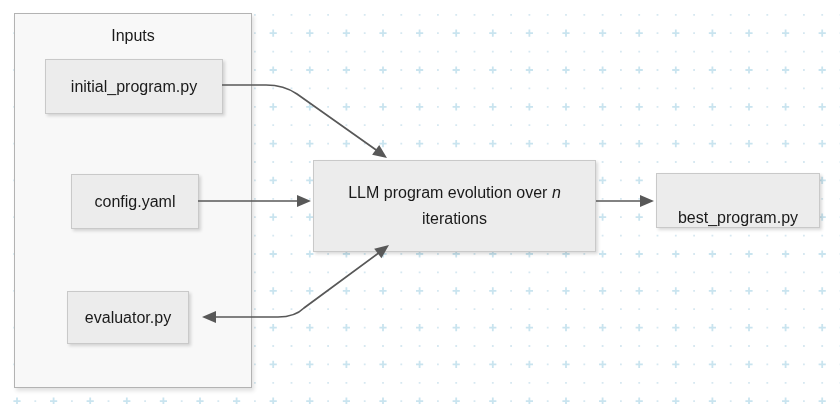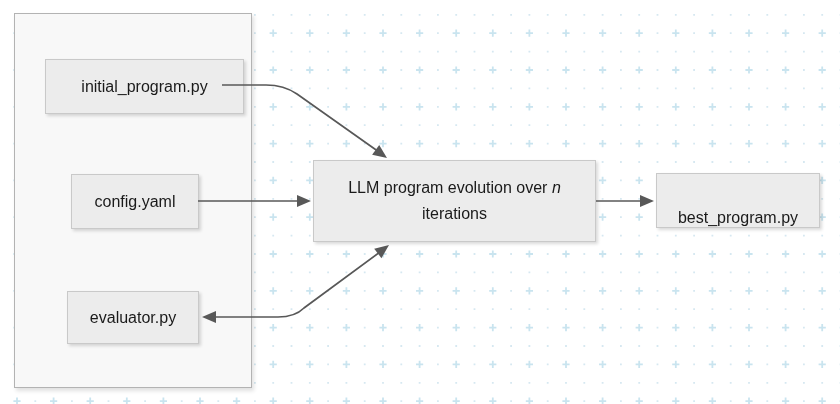--- a/index.html
+++ b/index.html
@@ -24,39 +24,40 @@
     position:absolute;left:0;top:13px;width:100%;text-align:center;
     font-size:16px;color:var(--text);
   }
   .node{
     position:absolute;box-sizing:border-box;
     background:var(--node-fill);border:1px solid var(--node-border);
     box-shadow:2px 2px 3px rgba(0,0,0,0.15);
     display:flex;align-items:center;justify-content:center;
     font-size:16px;color:var(--text);text-align:center;
   }
-  .node-initial{left:30px;top:45px;width:199px;height:55px;}
+  .node-initial{left:30px;top:45px;width:178px;height:55px;}
   .node-config{left:56px;top:160px;width:128px;height:55px;align-items:center;}
-  .node-evaluator{left:52px;top:277px;width:132px;height:53px;}
-  .node-process{left:313px;top:160px;width:283px;height:82px;padding:0 20px;line-height:26px;}
+  .node-evaluator{left:52px;top:277px;width:122px;height:53px;}
+  .node-process{left:313px;top:160px;width:283px;height:92px;padding:0 20px;line-height:26px;}
   .node-output{left:656px;top:173px;width:164px;height:55px;align-items:flex-end;}
   .arrow-line{stroke:var(--arrow);stroke-width:1.7;fill:none;}
   .arrow-head{fill:var(--arrow);stroke:none;}
 </style>
 </head>
 <body>
 
 <div class="canvas">
 
   <svg class="layer" id="bg-svg" viewBox="0 0 840 404" width="840" height="404">
     <path class="pattern-dots" id="pattern-dots" d="M-2.2 -4.5h1.8v1.8h-1.8zM34.4 -4.5h1.8v1.8h-1.8zM71.0 -4.5h1.8v1.8h-1.8zM107.6 -4.5h1.8v1.8h-1.8zM144.2 -4.5h1.8v1.8h-1.8zM180.8 -4.5h1.8v1.8h-1.8zM217.4 -4.5h1.8v1.8h-1.8zM254.0 -4.5h1.8v1.8h-1.8zM290.6 -4.5h1.8v1.8h-1.8zM327.2 -4.5h1.8v1.8h-1.8zM363.8 -4.5h1.8v1.8h-1.8zM400.4 -4.5h1.8v1.8h-1.8zM437.0 -4.5h1.8v1.8h-1.8zM473.6 -4.5h1.8v1.8h-1.8zM510.2 -4.5h1.8v1.8h-1.8zM546.8 -4.5h1.8v1.8h-1.8zM583.4 -4.5h1.8v1.8h-1.8zM620.0 -4.5h1.8v1.8h-1.8zM656.6 -4.5h1.8v1.8h-1.8zM693.2 -4.5h1.8v1.8h-1.8zM729.8 -4.5h1.8v1.8h-1.8zM766.4 -4.5h1.8v1.8h-1.8zM803.0 -4.5h1.8v1.8h-1.8zM839.6 -4.5h1.8v1.8h-1.8zM-2.2 13.9h1.8v1.8h-1.8zM16.1 13.9h1.8v1.8h-1.8zM34.4 13.9h1.8v1.8h-1.8zM52.7 13.9h1.8v1.8h-1.8zM71.0 13.9h1.8v1.8h-1.8zM89.3 13.9h1.8v1.8h-1.8zM107.6 13.9h1.8v1.8h-1.8zM125.9 13.9h1.8v1.8h-1.8zM144.2 13.9h1.8v1.8h-1.8zM162.5 13.9h1.8v1.8h-1.8zM180.8 13.9h1.8v1.8h-1.8zM199.1 13.9h1.8v1.8h-1.8zM217.4 13.9h1.8v1.8h-1.8zM235.7 13.9h1.8v1.8h-1.8zM254.0 13.9h1.8v1.8h-1.8zM272.3 13.9h1.8v1.8h-1.8zM290.6 13.9h1.8v1.8h-1.8zM308.9 13.9h1.8v1.8h-1.8zM327.2 13.9h1.8v1.8h-1.8zM345.5 13.9h1.8v1.8h-1.8zM363.8 13.9h1.8v1.8h-1.8zM382.1 13.9h1.8v1.8h-1.8zM400.4 13.9h1.8v1.8h-1.8zM418.7 13.9h1.8v1.8h-1.8zM437.0 13.9h1.8v1.8h-1.8zM455.3 13.9h1.8v1.8h-1.8zM473.6 13.9h1.8v1.8h-1.8zM491.9 13.9h1.8v1.8h-1.8zM510.2 13.9h1.8v1.8h-1.8zM528.5 13.9h1.8v1.8h-1.8zM546.8 13.9h1.8v1.8h-1.8zM565.1 13.9h1.8v1.8h-1.8zM583.4 13.9h1.8v1.8h-1.8zM601.7 13.9h1.8v1.8h-1.8zM620.0 13.9h1.8v1.8h-1.8zM638.3 13.9h1.8v1.8h-1.8zM656.6 13.9h1.8v1.8h-1.8zM674.9 13.9h1.8v1.8h-1.8zM693.2 13.9h1.8v1.8h-1.8zM711.5 13.9h1.8v1.8h-1.8zM729.8 13.9h1.8v1.8h-1.8zM748.1 13.9h1.8v1.8h-1.8zM766.4 13.9h1.8v1.8h-1.8zM784.7 13.9h1.8v1.8h-1.8zM803.0 13.9h1.8v1.8h-1.8zM821.3 13.9h1.8v1.8h-1.8zM839.6 13.9h1.8v1.8h-1.8zM-2.2 32.3h1.8v1.8h-1.8zM34.4 32.3h1.8v1.8h-1.8zM71.0 32.3h1.8v1.8h-1.8zM107.6 32.3h1.8v1.8h-1.8zM144.2 32.3h1.8v1.8h-1.8zM180.8 32.3h1.8v1.8h-1.8zM217.4 32.3h1.8v1.8h-1.8zM254.0 32.3h1.8v1.8h-1.8zM290.6 32.3h1.8v1.8h-1.8zM327.2 32.3h1.8v1.8h-1.8zM363.8 32.3h1.8v1.8h-1.8zM400.4 32.3h1.8v1.8h-1.8zM437.0 32.3h1.8v1.8h-1.8zM473.6 32.3h1.8v1.8h-1.8zM510.2 32.3h1.8v1.8h-1.8zM546.8 32.3h1.8v1.8h-1.8zM583.4 32.3h1.8v1.8h-1.8zM620.0 32.3h1.8v1.8h-1.8zM656.6 32.3h1.8v1.8h-1.8zM693.2 32.3h1.8v1.8h-1.8zM729.8 32.3h1.8v1.8h-1.8zM766.4 32.3h1.8v1.8h-1.8zM803.0 32.3h1.8v1.8h-1.8zM839.6 32.3h1.8v1.8h-1.8zM-2.2 50.7h1.8v1.8h-1.8zM16.1 50.7h1.8v1.8h-1.8zM34.4 50.7h1.8v1.8h-1.8zM52.7 50.7h1.8v1.8h-1.8zM71.0 50.7h1.8v1.8h-1.8zM89.3 50.7h1.8v1.8h-1.8zM107.6 50.7h1.8v1.8h-1.8zM125.9 50.7h1.8v1.8h-1.8zM144.2 50.7h1.8v1.8h-1.8zM162.5 50.7h1.8v1.8h-1.8zM180.8 50.7h1.8v1.8h-1.8zM199.1 50.7h1.8v1.8h-1.8zM217.4 50.7h1.8v1.8h-1.8zM235.7 50.7h1.8v1.8h-1.8zM254.0 50.7h1.8v1.8h-1.8zM272.3 50.7h1.8v1.8h-1.8zM290.6 50.7h1.8v1.8h-1.8zM308.9 50.7h1.8v1.8h-1.8zM327.2 50.7h1.8v1.8h-1.8zM345.5 50.7h1.8v1.8h-1.8zM363.8 50.7h1.8v1.8h-1.8zM382.1 50.7h1.8v1.8h-1.8zM400.4 50.7h1.8v1.8h-1.8zM418.7 50.7h1.8v1.8h-1.8zM437.0 50.7h1.8v1.8h-1.8zM455.3 50.7h1.8v1.8h-1.8zM473.6 50.7h1.8v1.8h-1.8zM491.9 50.7h1.8v1.8h-1.8zM510.2 50.7h1.8v1.8h-1.8zM528.5 50.7h1.8v1.8h-1.8zM546.8 50.7h1.8v1.8h-1.8zM565.1 50.7h1.8v1.8h-1.8zM583.4 50.7h1.8v1.8h-1.8zM601.7 50.7h1.8v1.8h-1.8zM620.0 50.7h1.8v1.8h-1.8zM638.3 50.7h1.8v1.8h-1.8zM656.6 50.7h1.8v1.8h-1.8zM674.9 50.7h1.8v1.8h-1.8zM693.2 50.7h1.8v1.8h-1.8zM711.5 50.7h1.8v1.8h-1.8zM729.8 50.7h1.8v1.8h-1.8zM748.1 50.7h1.8v1.8h-1.8zM766.4 50.7h1.8v1.8h-1.8zM784.7 50.7h1.8v1.8h-1.8zM803.0 50.7h1.8v1.8h-1.8zM821.3 50.7h1.8v1.8h-1.8zM839.6 50.7h1.8v1.8h-1.8zM-2.2 69.1h1.8v1.8h-1.8zM34.4 69.1h1.8v1.8h-1.8zM71.0 69.1h1.8v1.8h-1.8zM107.6 69.1h1.8v1.8h-1.8zM144.2 69.1h1.8v1.8h-1.8zM180.8 69.1h1.8v1.8h-1.8zM217.4 69.1h1.8v1.8h-1.8zM254.0 69.1h1.8v1.8h-1.8zM290.6 69.1h1.8v1.8h-1.8zM327.2 69.1h1.8v1.8h-1.8zM363.8 69.1h1.8v1.8h-1.8zM400.4 69.1h1.8v1.8h-1.8zM437.0 69.1h1.8v1.8h-1.8zM473.6 69.1h1.8v1.8h-1.8zM510.2 69.1h1.8v1.8h-1.8zM546.8 69.1h1.8v1.8h-1.8zM583.4 69.1h1.8v1.8h-1.8zM620.0 69.1h1.8v1.8h-1.8zM656.6 69.1h1.8v1.8h-1.8zM693.2 69.1h1.8v1.8h-1.8zM729.8 69.1h1.8v1.8h-1.8zM766.4 69.1h1.8v1.8h-1.8zM803.0 69.1h1.8v1.8h-1.8zM839.6 69.1h1.8v1.8h-1.8zM-2.2 87.5h1.8v1.8h-1.8zM16.1 87.5h1.8v1.8h-1.8zM34.4 87.5h1.8v1.8h-1.8zM52.7 87.5h1.8v1.8h-1.8zM71.0 87.5h1.8v1.8h-1.8zM89.3 87.5h1.8v1.8h-1.8zM107.6 87.5h1.8v1.8h-1.8zM125.9 87.5h1.8v1.8h-1.8zM144.2 87.5h1.8v1.8h-1.8zM162.5 87.5h1.8v1.8h-1.8zM180.8 87.5h1.8v1.8h-1.8zM199.1 87.5h1.8v1.8h-1.8zM217.4 87.5h1.8v1.8h-1.8zM235.7 87.5h1.8v1.8h-1.8zM254.0 87.5h1.8v1.8h-1.8zM272.3 87.5h1.8v1.8h-1.8zM290.6 87.5h1.8v1.8h-1.8zM308.9 87.5h1.8v1.8h-1.8zM327.2 87.5h1.8v1.8h-1.8zM345.5 87.5h1.8v1.8h-1.8zM363.8 87.5h1.8v1.8h-1.8zM382.1 87.5h1.8v1.8h-1.8zM400.4 87.5h1.8v1.8h-1.8zM418.7 87.5h1.8v1.8h-1.8zM437.0 87.5h1.8v1.8h-1.8zM455.3 87.5h1.8v1.8h-1.8zM473.6 87.5h1.8v1.8h-1.8zM491.9 87.5h1.8v1.8h-1.8zM510.2 87.5h1.8v1.8h-1.8zM528.5 87.5h1.8v1.8h-1.8zM546.8 87.5h1.8v1.8h-1.8zM565.1 87.5h1.8v1.8h-1.8zM583.4 87.5h1.8v1.8h-1.8zM601.7 87.5h1.8v1.8h-1.8zM620.0 87.5h1.8v1.8h-1.8zM638.3 87.5h1.8v1.8h-1.8zM656.6 87.5h1.8v1.8h-1.8zM674.9 87.5h1.8v1.8h-1.8zM693.2 87.5h1.8v1.8h-1.8zM711.5 87.5h1.8v1.8h-1.8zM729.8 87.5h1.8v1.8h-1.8zM748.1 87.5h1.8v1.8h-1.8zM766.4 87.5h1.8v1.8h-1.8zM784.7 87.5h1.8v1.8h-1.8zM803.0 87.5h1.8v1.8h-1.8zM821.3 87.5h1.8v1.8h-1.8zM839.6 87.5h1.8v1.8h-1.8zM-2.2 105.9h1.8v1.8h-1.8zM34.4 105.9h1.8v1.8h-1.8zM71.0 105.9h1.8v1.8h-1.8zM107.6 105.9h1.8v1.8h-1.8zM144.2 105.9h1.8v1.8h-1.8zM180.8 105.9h1.8v1.8h-1.8zM217.4 105.9h1.8v1.8h-1.8zM254.0 105.9h1.8v1.8h-1.8zM290.6 105.9h1.8v1.8h-1.8zM327.2 105.9h1.8v1.8h-1.8zM363.8 105.9h1.8v1.8h-1.8zM400.4 105.9h1.8v1.8h-1.8zM437.0 105.9h1.8v1.8h-1.8zM473.6 105.9h1.8v1.8h-1.8zM510.2 105.9h1.8v1.8h-1.8zM546.8 105.9h1.8v1.8h-1.8zM583.4 105.9h1.8v1.8h-1.8zM620.0 105.9h1.8v1.8h-1.8zM656.6 105.9h1.8v1.8h-1.8zM693.2 105.9h1.8v1.8h-1.8zM729.8 105.9h1.8v1.8h-1.8zM766.4 105.9h1.8v1.8h-1.8zM803.0 105.9h1.8v1.8h-1.8zM839.6 105.9h1.8v1.8h-1.8zM-2.2 124.3h1.8v1.8h-1.8zM16.1 124.3h1.8v1.8h-1.8zM34.4 124.3h1.8v1.8h-1.8zM52.7 124.3h1.8v1.8h-1.8zM71.0 124.3h1.8v1.8h-1.8zM89.3 124.3h1.8v1.8h-1.8zM107.6 124.3h1.8v1.8h-1.8zM125.9 124.3h1.8v1.8h-1.8zM144.2 124.3h1.8v1.8h-1.8zM162.5 124.3h1.8v1.8h-1.8zM180.8 124.3h1.8v1.8h-1.8zM199.1 124.3h1.8v1.8h-1.8zM217.4 124.3h1.8v1.8h-1.8zM235.7 124.3h1.8v1.8h-1.8zM254.0 124.3h1.8v1.8h-1.8zM272.3 124.3h1.8v1.8h-1.8zM290.6 124.3h1.8v1.8h-1.8zM308.9 124.3h1.8v1.8h-1.8zM327.2 124.3h1.8v1.8h-1.8zM345.5 124.3h1.8v1.8h-1.8zM363.8 124.3h1.8v1.8h-1.8zM382.1 124.3h1.8v1.8h-1.8zM400.4 124.3h1.8v1.8h-1.8zM418.7 124.3h1.8v1.8h-1.8zM437.0 124.3h1.8v1.8h-1.8zM455.3 124.3h1.8v1.8h-1.8zM473.6 124.3h1.8v1.8h-1.8zM491.9 124.3h1.8v1.8h-1.8zM510.2 124.3h1.8v1.8h-1.8zM528.5 124.3h1.8v1.8h-1.8zM546.8 124.3h1.8v1.8h-1.8zM565.1 124.3h1.8v1.8h-1.8zM583.4 124.3h1.8v1.8h-1.8zM601.7 124.3h1.8v1.8h-1.8zM620.0 124.3h1.8v1.8h-1.8zM638.3 124.3h1.8v1.8h-1.8zM656.6 124.3h1.8v1.8h-1.8zM674.9 124.3h1.8v1.8h-1.8zM693.2 124.3h1.8v1.8h-1.8zM711.5 124.3h1.8v1.8h-1.8zM729.8 124.3h1.8v1.8h-1.8zM748.1 124.3h1.8v1.8h-1.8zM766.4 124.3h1.8v1.8h-1.8zM784.7 124.3h1.8v1.8h-1.8zM803.0 124.3h1.8v1.8h-1.8zM821.3 124.3h1.8v1.8h-1.8zM839.6 124.3h1.8v1.8h-1.8zM-2.2 142.7h1.8v1.8h-1.8zM34.4 142.7h1.8v1.8h-1.8zM71.0 142.7h1.8v1.8h-1.8zM107.6 142.7h1.8v1.8h-1.8zM144.2 142.7h1.8v1.8h-1.8zM180.8 142.7h1.8v1.8h-1.8zM217.4 142.7h1.8v1.8h-1.8zM254.0 142.7h1.8v1.8h-1.8zM290.6 142.7h1.8v1.8h-1.8zM327.2 142.7h1.8v1.8h-1.8zM363.8 142.7h1.8v1.8h-1.8zM400.4 142.7h1.8v1.8h-1.8zM437.0 142.7h1.8v1.8h-1.8zM473.6 142.7h1.8v1.8h-1.8zM510.2 142.7h1.8v1.8h-1.8zM546.8 142.7h1.8v1.8h-1.8zM583.4 142.7h1.8v1.8h-1.8zM620.0 142.7h1.8v1.8h-1.8zM656.6 142.7h1.8v1.8h-1.8zM693.2 142.7h1.8v1.8h-1.8zM729.8 142.7h1.8v1.8h-1.8zM766.4 142.7h1.8v1.8h-1.8zM803.0 142.7h1.8v1.8h-1.8zM839.6 142.7h1.8v1.8h-1.8zM-2.2 161.1h1.8v1.8h-1.8zM16.1 161.1h1.8v1.8h-1.8zM34.4 161.1h1.8v1.8h-1.8zM52.7 161.1h1.8v1.8h-1.8zM71.0 161.1h1.8v1.8h-1.8zM89.3 161.1h1.8v1.8h-1.8zM107.6 161.1h1.8v1.8h-1.8zM125.9 161.1h1.8v1.8h-1.8zM144.2 161.1h1.8v1.8h-1.8zM162.5 161.1h1.8v1.8h-1.8zM180.8 161.1h1.8v1.8h-1.8zM199.1 161.1h1.8v1.8h-1.8zM217.4 161.1h1.8v1.8h-1.8zM235.7 161.1h1.8v1.8h-1.8zM254.0 161.1h1.8v1.8h-1.8zM272.3 161.1h1.8v1.8h-1.8zM290.6 161.1h1.8v1.8h-1.8zM308.9 161.1h1.8v1.8h-1.8zM327.2 161.1h1.8v1.8h-1.8zM345.5 161.1h1.8v1.8h-1.8zM363.8 161.1h1.8v1.8h-1.8zM382.1 161.1h1.8v1.8h-1.8zM400.4 161.1h1.8v1.8h-1.8zM418.7 161.1h1.8v1.8h-1.8zM437.0 161.1h1.8v1.8h-1.8zM455.3 161.1h1.8v1.8h-1.8zM473.6 161.1h1.8v1.8h-1.8zM491.9 161.1h1.8v1.8h-1.8zM510.2 161.1h1.8v1.8h-1.8zM528.5 161.1h1.8v1.8h-1.8zM546.8 161.1h1.8v1.8h-1.8zM565.1 161.1h1.8v1.8h-1.8zM583.4 161.1h1.8v1.8h-1.8zM601.7 161.1h1.8v1.8h-1.8zM620.0 161.1h1.8v1.8h-1.8zM638.3 161.1h1.8v1.8h-1.8zM656.6 161.1h1.8v1.8h-1.8zM674.9 161.1h1.8v1.8h-1.8zM693.2 161.1h1.8v1.8h-1.8zM711.5 161.1h1.8v1.8h-1.8zM729.8 161.1h1.8v1.8h-1.8zM748.1 161.1h1.8v1.8h-1.8zM766.4 161.1h1.8v1.8h-1.8zM784.7 161.1h1.8v1.8h-1.8zM803.0 161.1h1.8v1.8h-1.8zM821.3 161.1h1.8v1.8h-1.8zM839.6 161.1h1.8v1.8h-1.8zM-2.2 179.5h1.8v1.8h-1.8zM34.4 179.5h1.8v1.8h-1.8zM71.0 179.5h1.8v1.8h-1.8zM107.6 179.5h1.8v1.8h-1.8zM144.2 179.5h1.8v1.8h-1.8zM180.8 179.5h1.8v1.8h-1.8zM217.4 179.5h1.8v1.8h-1.8zM254.0 179.5h1.8v1.8h-1.8zM290.6 179.5h1.8v1.8h-1.8zM327.2 179.5h1.8v1.8h-1.8zM363.8 179.5h1.8v1.8h-1.8zM400.4 179.5h1.8v1.8h-1.8zM437.0 179.5h1.8v1.8h-1.8zM473.6 179.5h1.8v1.8h-1.8zM510.2 179.5h1.8v1.8h-1.8zM546.8 179.5h1.8v1.8h-1.8zM583.4 179.5h1.8v1.8h-1.8zM620.0 179.5h1.8v1.8h-1.8zM656.6 179.5h1.8v1.8h-1.8zM693.2 179.5h1.8v1.8h-1.8zM729.8 179.5h1.8v1.8h-1.8zM766.4 179.5h1.8v1.8h-1.8zM803.0 179.5h1.8v1.8h-1.8zM839.6 179.5h1.8v1.8h-1.8zM-2.2 197.9h1.8v1.8h-1.8zM16.1 197.9h1.8v1.8h-1.8zM34.4 197.9h1.8v1.8h-1.8zM52.7 197.9h1.8v1.8h-1.8zM71.0 197.9h1.8v1.8h-1.8zM89.3 197.9h1.8v1.8h-1.8zM107.6 197.9h1.8v1.8h-1.8zM125.9 197.9h1.8v1.8h-1.8zM144.2 197.9h1.8v1.8h-1.8zM162.5 197.9h1.8v1.8h-1.8zM180.8 197.9h1.8v1.8h-1.8zM199.1 197.9h1.8v1.8h-1.8zM217.4 197.9h1.8v1.8h-1.8zM235.7 197.9h1.8v1.8h-1.8zM254.0 197.9h1.8v1.8h-1.8zM272.3 197.9h1.8v1.8h-1.8zM290.6 197.9h1.8v1.8h-1.8zM308.9 197.9h1.8v1.8h-1.8zM327.2 197.9h1.8v1.8h-1.8zM345.5 197.9h1.8v1.8h-1.8zM363.8 197.9h1.8v1.8h-1.8zM382.1 197.9h1.8v1.8h-1.8zM400.4 197.9h1.8v1.8h-1.8zM418.7 197.9h1.8v1.8h-1.8zM437.0 197.9h1.8v1.8h-1.8zM455.3 197.9h1.8v1.8h-1.8zM473.6 197.9h1.8v1.8h-1.8zM491.9 197.9h1.8v1.8h-1.8zM510.2 197.9h1.8v1.8h-1.8zM528.5 197.9h1.8v1.8h-1.8zM546.8 197.9h1.8v1.8h-1.8zM565.1 197.9h1.8v1.8h-1.8zM583.4 197.9h1.8v1.8h-1.8zM601.7 197.9h1.8v1.8h-1.8zM620.0 197.9h1.8v1.8h-1.8zM638.3 197.9h1.8v1.8h-1.8zM656.6 197.9h1.8v1.8h-1.8zM674.9 197.9h1.8v1.8h-1.8zM693.2 197.9h1.8v1.8h-1.8zM711.5 197.9h1.8v1.8h-1.8zM729.8 197.9h1.8v1.8h-1.8zM748.1 197.9h1.8v1.8h-1.8zM766.4 197.9h1.8v1.8h-1.8zM784.7 197.9h1.8v1.8h-1.8zM803.0 197.9h1.8v1.8h-1.8zM821.3 197.9h1.8v1.8h-1.8zM839.6 197.9h1.8v1.8h-1.8zM-2.2 216.3h1.8v1.8h-1.8zM34.4 216.3h1.8v1.8h-1.8zM71.0 216.3h1.8v1.8h-1.8zM107.6 216.3h1.8v1.8h-1.8zM144.2 216.3h1.8v1.8h-1.8zM180.8 216.3h1.8v1.8h-1.8zM217.4 216.3h1.8v1.8h-1.8zM254.0 216.3h1.8v1.8h-1.8zM290.6 216.3h1.8v1.8h-1.8zM327.2 216.3h1.8v1.8h-1.8zM363.8 216.3h1.8v1.8h-1.8zM400.4 216.3h1.8v1.8h-1.8zM437.0 216.3h1.8v1.8h-1.8zM473.6 216.3h1.8v1.8h-1.8zM510.2 216.3h1.8v1.8h-1.8zM546.8 216.3h1.8v1.8h-1.8zM583.4 216.3h1.8v1.8h-1.8zM620.0 216.3h1.8v1.8h-1.8zM656.6 216.3h1.8v1.8h-1.8zM693.2 216.3h1.8v1.8h-1.8zM729.8 216.3h1.8v1.8h-1.8zM766.4 216.3h1.8v1.8h-1.8zM803.0 216.3h1.8v1.8h-1.8zM839.6 216.3h1.8v1.8h-1.8zM-2.2 234.7h1.8v1.8h-1.8zM16.1 234.7h1.8v1.8h-1.8zM34.4 234.7h1.8v1.8h-1.8zM52.7 234.7h1.8v1.8h-1.8zM71.0 234.7h1.8v1.8h-1.8zM89.3 234.7h1.8v1.8h-1.8zM107.6 234.7h1.8v1.8h-1.8zM125.9 234.7h1.8v1.8h-1.8zM144.2 234.7h1.8v1.8h-1.8zM162.5 234.7h1.8v1.8h-1.8zM180.8 234.7h1.8v1.8h-1.8zM199.1 234.7h1.8v1.8h-1.8zM217.4 234.7h1.8v1.8h-1.8zM235.7 234.7h1.8v1.8h-1.8zM254.0 234.7h1.8v1.8h-1.8zM272.3 234.7h1.8v1.8h-1.8zM290.6 234.7h1.8v1.8h-1.8zM308.9 234.7h1.8v1.8h-1.8zM327.2 234.7h1.8v1.8h-1.8zM345.5 234.7h1.8v1.8h-1.8zM363.8 234.7h1.8v1.8h-1.8zM382.1 234.7h1.8v1.8h-1.8zM400.4 234.7h1.8v1.8h-1.8zM418.7 234.7h1.8v1.8h-1.8zM437.0 234.7h1.8v1.8h-1.8zM455.3 234.7h1.8v1.8h-1.8zM473.6 234.7h1.8v1.8h-1.8zM491.9 234.7h1.8v1.8h-1.8zM510.2 234.7h1.8v1.8h-1.8zM528.5 234.7h1.8v1.8h-1.8zM546.8 234.7h1.8v1.8h-1.8zM565.1 234.7h1.8v1.8h-1.8zM583.4 234.7h1.8v1.8h-1.8zM601.7 234.7h1.8v1.8h-1.8zM620.0 234.7h1.8v1.8h-1.8zM638.3 234.7h1.8v1.8h-1.8zM656.6 234.7h1.8v1.8h-1.8zM674.9 234.7h1.8v1.8h-1.8zM693.2 234.7h1.8v1.8h-1.8zM711.5 234.7h1.8v1.8h-1.8zM729.8 234.7h1.8v1.8h-1.8zM748.1 234.7h1.8v1.8h-1.8zM766.4 234.7h1.8v1.8h-1.8zM784.7 234.7h1.8v1.8h-1.8zM803.0 234.7h1.8v1.8h-1.8zM821.3 234.7h1.8v1.8h-1.8zM839.6 234.7h1.8v1.8h-1.8zM-2.2 253.1h1.8v1.8h-1.8zM34.4 253.1h1.8v1.8h-1.8zM71.0 253.1h1.8v1.8h-1.8zM107.6 253.1h1.8v1.8h-1.8zM144.2 253.1h1.8v1.8h-1.8zM180.8 253.1h1.8v1.8h-1.8zM217.4 253.1h1.8v1.8h-1.8zM254.0 253.1h1.8v1.8h-1.8zM290.6 253.1h1.8v1.8h-1.8zM327.2 253.1h1.8v1.8h-1.8zM363.8 253.1h1.8v1.8h-1.8zM400.4 253.1h1.8v1.8h-1.8zM437.0 253.1h1.8v1.8h-1.8zM473.6 253.1h1.8v1.8h-1.8zM510.2 253.1h1.8v1.8h-1.8zM546.8 253.1h1.8v1.8h-1.8zM583.4 253.1h1.8v1.8h-1.8zM620.0 253.1h1.8v1.8h-1.8zM656.6 253.1h1.8v1.8h-1.8zM693.2 253.1h1.8v1.8h-1.8zM729.8 253.1h1.8v1.8h-1.8zM766.4 253.1h1.8v1.8h-1.8zM803.0 253.1h1.8v1.8h-1.8zM839.6 253.1h1.8v1.8h-1.8zM-2.2 271.5h1.8v1.8h-1.8zM16.1 271.5h1.8v1.8h-1.8zM34.4 271.5h1.8v1.8h-1.8zM52.7 271.5h1.8v1.8h-1.8zM71.0 271.5h1.8v1.8h-1.8zM89.3 271.5h1.8v1.8h-1.8zM107.6 271.5h1.8v1.8h-1.8zM125.9 271.5h1.8v1.8h-1.8zM144.2 271.5h1.8v1.8h-1.8zM162.5 271.5h1.8v1.8h-1.8zM180.8 271.5h1.8v1.8h-1.8zM199.1 271.5h1.8v1.8h-1.8zM217.4 271.5h1.8v1.8h-1.8zM235.7 271.5h1.8v1.8h-1.8zM254.0 271.5h1.8v1.8h-1.8zM272.3 271.5h1.8v1.8h-1.8zM290.6 271.5h1.8v1.8h-1.8zM308.9 271.5h1.8v1.8h-1.8zM327.2 271.5h1.8v1.8h-1.8zM345.5 271.5h1.8v1.8h-1.8zM363.8 271.5h1.8v1.8h-1.8zM382.1 271.5h1.8v1.8h-1.8zM400.4 271.5h1.8v1.8h-1.8zM418.7 271.5h1.8v1.8h-1.8zM437.0 271.5h1.8v1.8h-1.8zM455.3 271.5h1.8v1.8h-1.8zM473.6 271.5h1.8v1.8h-1.8zM491.9 271.5h1.8v1.8h-1.8zM510.2 271.5h1.8v1.8h-1.8zM528.5 271.5h1.8v1.8h-1.8zM546.8 271.5h1.8v1.8h-1.8zM565.1 271.5h1.8v1.8h-1.8zM583.4 271.5h1.8v1.8h-1.8zM601.7 271.5h1.8v1.8h-1.8zM620.0 271.5h1.8v1.8h-1.8zM638.3 271.5h1.8v1.8h-1.8zM656.6 271.5h1.8v1.8h-1.8zM674.9 271.5h1.8v1.8h-1.8zM693.2 271.5h1.8v1.8h-1.8zM711.5 271.5h1.8v1.8h-1.8zM729.8 271.5h1.8v1.8h-1.8zM748.1 271.5h1.8v1.8h-1.8zM766.4 271.5h1.8v1.8h-1.8zM784.7 271.5h1.8v1.8h-1.8zM803.0 271.5h1.8v1.8h-1.8zM821.3 271.5h1.8v1.8h-1.8zM839.6 271.5h1.8v1.8h-1.8zM-2.2 289.9h1.8v1.8h-1.8zM34.4 289.9h1.8v1.8h-1.8zM71.0 289.9h1.8v1.8h-1.8zM107.6 289.9h1.8v1.8h-1.8zM144.2 289.9h1.8v1.8h-1.8zM180.8 289.9h1.8v1.8h-1.8zM217.4 289.9h1.8v1.8h-1.8zM254.0 289.9h1.8v1.8h-1.8zM290.6 289.9h1.8v1.8h-1.8zM327.2 289.9h1.8v1.8h-1.8zM363.8 289.9h1.8v1.8h-1.8zM400.4 289.9h1.8v1.8h-1.8zM437.0 289.9h1.8v1.8h-1.8zM473.6 289.9h1.8v1.8h-1.8zM510.2 289.9h1.8v1.8h-1.8zM546.8 289.9h1.8v1.8h-1.8zM583.4 289.9h1.8v1.8h-1.8zM620.0 289.9h1.8v1.8h-1.8zM656.6 289.9h1.8v1.8h-1.8zM693.2 289.9h1.8v1.8h-1.8zM729.8 289.9h1.8v1.8h-1.8zM766.4 289.9h1.8v1.8h-1.8zM803.0 289.9h1.8v1.8h-1.8zM839.6 289.9h1.8v1.8h-1.8zM-2.2 308.3h1.8v1.8h-1.8zM16.1 308.3h1.8v1.8h-1.8zM34.4 308.3h1.8v1.8h-1.8zM52.7 308.3h1.8v1.8h-1.8zM71.0 308.3h1.8v1.8h-1.8zM89.3 308.3h1.8v1.8h-1.8zM107.6 308.3h1.8v1.8h-1.8zM125.9 308.3h1.8v1.8h-1.8zM144.2 308.3h1.8v1.8h-1.8zM162.5 308.3h1.8v1.8h-1.8zM180.8 308.3h1.8v1.8h-1.8zM199.1 308.3h1.8v1.8h-1.8zM217.4 308.3h1.8v1.8h-1.8zM235.7 308.3h1.8v1.8h-1.8zM254.0 308.3h1.8v1.8h-1.8zM272.3 308.3h1.8v1.8h-1.8zM290.6 308.3h1.8v1.8h-1.8zM308.9 308.3h1.8v1.8h-1.8zM327.2 308.3h1.8v1.8h-1.8zM345.5 308.3h1.8v1.8h-1.8zM363.8 308.3h1.8v1.8h-1.8zM382.1 308.3h1.8v1.8h-1.8zM400.4 308.3h1.8v1.8h-1.8zM418.7 308.3h1.8v1.8h-1.8zM437.0 308.3h1.8v1.8h-1.8zM455.3 308.3h1.8v1.8h-1.8zM473.6 308.3h1.8v1.8h-1.8zM491.9 308.3h1.8v1.8h-1.8zM510.2 308.3h1.8v1.8h-1.8zM528.5 308.3h1.8v1.8h-1.8zM546.8 308.3h1.8v1.8h-1.8zM565.1 308.3h1.8v1.8h-1.8zM583.4 308.3h1.8v1.8h-1.8zM601.7 308.3h1.8v1.8h-1.8zM620.0 308.3h1.8v1.8h-1.8zM638.3 308.3h1.8v1.8h-1.8zM656.6 308.3h1.8v1.8h-1.8zM674.9 308.3h1.8v1.8h-1.8zM693.2 308.3h1.8v1.8h-1.8zM711.5 308.3h1.8v1.8h-1.8zM729.8 308.3h1.8v1.8h-1.8zM748.1 308.3h1.8v1.8h-1.8zM766.4 308.3h1.8v1.8h-1.8zM784.7 308.3h1.8v1.8h-1.8zM803.0 308.3h1.8v1.8h-1.8zM821.3 308.3h1.8v1.8h-1.8zM839.6 308.3h1.8v1.8h-1.8zM-2.2 326.7h1.8v1.8h-1.8zM34.4 326.7h1.8v1.8h-1.8zM71.0 326.7h1.8v1.8h-1.8zM107.6 326.7h1.8v1.8h-1.8zM144.2 326.7h1.8v1.8h-1.8zM180.8 326.7h1.8v1.8h-1.8zM217.4 326.7h1.8v1.8h-1.8zM254.0 326.7h1.8v1.8h-1.8zM290.6 326.7h1.8v1.8h-1.8zM327.2 326.7h1.8v1.8h-1.8zM363.8 326.7h1.8v1.8h-1.8zM400.4 326.7h1.8v1.8h-1.8zM437.0 326.7h1.8v1.8h-1.8zM473.6 326.7h1.8v1.8h-1.8zM510.2 326.7h1.8v1.8h-1.8zM546.8 326.7h1.8v1.8h-1.8zM583.4 326.7h1.8v1.8h-1.8zM620.0 326.7h1.8v1.8h-1.8zM656.6 326.7h1.8v1.8h-1.8zM693.2 326.7h1.8v1.8h-1.8zM729.8 326.7h1.8v1.8h-1.8zM766.4 326.7h1.8v1.8h-1.8zM803.0 326.7h1.8v1.8h-1.8zM839.6 326.7h1.8v1.8h-1.8zM-2.2 345.1h1.8v1.8h-1.8zM16.1 345.1h1.8v1.8h-1.8zM34.4 345.1h1.8v1.8h-1.8zM52.7 345.1h1.8v1.8h-1.8zM71.0 345.1h1.8v1.8h-1.8zM89.3 345.1h1.8v1.8h-1.8zM107.6 345.1h1.8v1.8h-1.8zM125.9 345.1h1.8v1.8h-1.8zM144.2 345.1h1.8v1.8h-1.8zM162.5 345.1h1.8v1.8h-1.8zM180.8 345.1h1.8v1.8h-1.8zM199.1 345.1h1.8v1.8h-1.8zM217.4 345.1h1.8v1.8h-1.8zM235.7 345.1h1.8v1.8h-1.8zM254.0 345.1h1.8v1.8h-1.8zM272.3 345.1h1.8v1.8h-1.8zM290.6 345.1h1.8v1.8h-1.8zM308.9 345.1h1.8v1.8h-1.8zM327.2 345.1h1.8v1.8h-1.8zM345.5 345.1h1.8v1.8h-1.8zM363.8 345.1h1.8v1.8h-1.8zM382.1 345.1h1.8v1.8h-1.8zM400.4 345.1h1.8v1.8h-1.8zM418.7 345.1h1.8v1.8h-1.8zM437.0 345.1h1.8v1.8h-1.8zM455.3 345.1h1.8v1.8h-1.8zM473.6 345.1h1.8v1.8h-1.8zM491.9 345.1h1.8v1.8h-1.8zM510.2 345.1h1.8v1.8h-1.8zM528.5 345.1h1.8v1.8h-1.8zM546.8 345.1h1.8v1.8h-1.8zM565.1 345.1h1.8v1.8h-1.8zM583.4 345.1h1.8v1.8h-1.8zM601.7 345.1h1.8v1.8h-1.8zM620.0 345.1h1.8v1.8h-1.8zM638.3 345.1h1.8v1.8h-1.8zM656.6 345.1h1.8v1.8h-1.8zM674.9 345.1h1.8v1.8h-1.8zM693.2 345.1h1.8v1.8h-1.8zM711.5 345.1h1.8v1.8h-1.8zM729.8 345.1h1.8v1.8h-1.8zM748.1 345.1h1.8v1.8h-1.8zM766.4 345.1h1.8v1.8h-1.8zM784.7 345.1h1.8v1.8h-1.8zM803.0 345.1h1.8v1.8h-1.8zM821.3 345.1h1.8v1.8h-1.8zM839.6 345.1h1.8v1.8h-1.8zM-2.2 363.5h1.8v1.8h-1.8zM34.4 363.5h1.8v1.8h-1.8zM71.0 363.5h1.8v1.8h-1.8zM107.6 363.5h1.8v1.8h-1.8zM144.2 363.5h1.8v1.8h-1.8zM180.8 363.5h1.8v1.8h-1.8zM217.4 363.5h1.8v1.8h-1.8zM254.0 363.5h1.8v1.8h-1.8zM290.6 363.5h1.8v1.8h-1.8zM327.2 363.5h1.8v1.8h-1.8zM363.8 363.5h1.8v1.8h-1.8zM400.4 363.5h1.8v1.8h-1.8zM437.0 363.5h1.8v1.8h-1.8zM473.6 363.5h1.8v1.8h-1.8zM510.2 363.5h1.8v1.8h-1.8zM546.8 363.5h1.8v1.8h-1.8zM583.4 363.5h1.8v1.8h-1.8zM620.0 363.5h1.8v1.8h-1.8zM656.6 363.5h1.8v1.8h-1.8zM693.2 363.5h1.8v1.8h-1.8zM729.8 363.5h1.8v1.8h-1.8zM766.4 363.5h1.8v1.8h-1.8zM803.0 363.5h1.8v1.8h-1.8zM839.6 363.5h1.8v1.8h-1.8zM-2.2 381.9h1.8v1.8h-1.8zM16.1 381.9h1.8v1.8h-1.8zM34.4 381.9h1.8v1.8h-1.8zM52.7 381.9h1.8v1.8h-1.8zM71.0 381.9h1.8v1.8h-1.8zM89.3 381.9h1.8v1.8h-1.8zM107.6 381.9h1.8v1.8h-1.8zM125.9 381.9h1.8v1.8h-1.8zM144.2 381.9h1.8v1.8h-1.8zM162.5 381.9h1.8v1.8h-1.8zM180.8 381.9h1.8v1.8h-1.8zM199.1 381.9h1.8v1.8h-1.8zM217.4 381.9h1.8v1.8h-1.8zM235.7 381.9h1.8v1.8h-1.8zM254.0 381.9h1.8v1.8h-1.8zM272.3 381.9h1.8v1.8h-1.8zM290.6 381.9h1.8v1.8h-1.8zM308.9 381.9h1.8v1.8h-1.8zM327.2 381.9h1.8v1.8h-1.8zM345.5 381.9h1.8v1.8h-1.8zM363.8 381.9h1.8v1.8h-1.8zM382.1 381.9h1.8v1.8h-1.8zM400.4 381.9h1.8v1.8h-1.8zM418.7 381.9h1.8v1.8h-1.8zM437.0 381.9h1.8v1.8h-1.8zM455.3 381.9h1.8v1.8h-1.8zM473.6 381.9h1.8v1.8h-1.8zM491.9 381.9h1.8v1.8h-1.8zM510.2 381.9h1.8v1.8h-1.8zM528.5 381.9h1.8v1.8h-1.8zM546.8 381.9h1.8v1.8h-1.8zM565.1 381.9h1.8v1.8h-1.8zM583.4 381.9h1.8v1.8h-1.8zM601.7 381.9h1.8v1.8h-1.8zM620.0 381.9h1.8v1.8h-1.8zM638.3 381.9h1.8v1.8h-1.8zM656.6 381.9h1.8v1.8h-1.8zM674.9 381.9h1.8v1.8h-1.8zM693.2 381.9h1.8v1.8h-1.8zM711.5 381.9h1.8v1.8h-1.8zM729.8 381.9h1.8v1.8h-1.8zM748.1 381.9h1.8v1.8h-1.8zM766.4 381.9h1.8v1.8h-1.8zM784.7 381.9h1.8v1.8h-1.8zM803.0 381.9h1.8v1.8h-1.8zM821.3 381.9h1.8v1.8h-1.8zM839.6 381.9h1.8v1.8h-1.8zM-2.2 400.3h1.8v1.8h-1.8zM34.4 400.3h1.8v1.8h-1.8zM71.0 400.3h1.8v1.8h-1.8zM107.6 400.3h1.8v1.8h-1.8zM144.2 400.3h1.8v1.8h-1.8zM180.8 400.3h1.8v1.8h-1.8zM217.4 400.3h1.8v1.8h-1.8zM254.0 400.3h1.8v1.8h-1.8zM290.6 400.3h1.8v1.8h-1.8zM327.2 400.3h1.8v1.8h-1.8zM363.8 400.3h1.8v1.8h-1.8zM400.4 400.3h1.8v1.8h-1.8zM437.0 400.3h1.8v1.8h-1.8zM473.6 400.3h1.8v1.8h-1.8zM510.2 400.3h1.8v1.8h-1.8zM546.8 400.3h1.8v1.8h-1.8zM583.4 400.3h1.8v1.8h-1.8zM620.0 400.3h1.8v1.8h-1.8zM656.6 400.3h1.8v1.8h-1.8zM693.2 400.3h1.8v1.8h-1.8zM729.8 400.3h1.8v1.8h-1.8zM766.4 400.3h1.8v1.8h-1.8zM803.0 400.3h1.8v1.8h-1.8zM839.6 400.3h1.8v1.8h-1.8zM-2.2 418.7h1.8v1.8h-1.8zM16.1 418.7h1.8v1.8h-1.8zM34.4 418.7h1.8v1.8h-1.8zM52.7 418.7h1.8v1.8h-1.8zM71.0 418.7h1.8v1.8h-1.8zM89.3 418.7h1.8v1.8h-1.8zM107.6 418.7h1.8v1.8h-1.8zM125.9 418.7h1.8v1.8h-1.8zM144.2 418.7h1.8v1.8h-1.8zM162.5 418.7h1.8v1.8h-1.8zM180.8 418.7h1.8v1.8h-1.8zM199.1 418.7h1.8v1.8h-1.8zM217.4 418.7h1.8v1.8h-1.8zM235.7 418.7h1.8v1.8h-1.8zM254.0 418.7h1.8v1.8h-1.8zM272.3 418.7h1.8v1.8h-1.8zM290.6 418.7h1.8v1.8h-1.8zM308.9 418.7h1.8v1.8h-1.8zM327.2 418.7h1.8v1.8h-1.8zM345.5 418.7h1.8v1.8h-1.8zM363.8 418.7h1.8v1.8h-1.8zM382.1 418.7h1.8v1.8h-1.8zM400.4 418.7h1.8v1.8h-1.8zM418.7 418.7h1.8v1.8h-1.8zM437.0 418.7h1.8v1.8h-1.8zM455.3 418.7h1.8v1.8h-1.8zM473.6 418.7h1.8v1.8h-1.8zM491.9 418.7h1.8v1.8h-1.8zM510.2 418.7h1.8v1.8h-1.8zM528.5 418.7h1.8v1.8h-1.8zM546.8 418.7h1.8v1.8h-1.8zM565.1 418.7h1.8v1.8h-1.8zM583.4 418.7h1.8v1.8h-1.8zM601.7 418.7h1.8v1.8h-1.8zM620.0 418.7h1.8v1.8h-1.8zM638.3 418.7h1.8v1.8h-1.8zM656.6 418.7h1.8v1.8h-1.8zM674.9 418.7h1.8v1.8h-1.8zM693.2 418.7h1.8v1.8h-1.8zM711.5 418.7h1.8v1.8h-1.8zM729.8 418.7h1.8v1.8h-1.8zM748.1 418.7h1.8v1.8h-1.8zM766.4 418.7h1.8v1.8h-1.8zM784.7 418.7h1.8v1.8h-1.8zM803.0 418.7h1.8v1.8h-1.8zM821.3 418.7h1.8v1.8h-1.8zM839.6 418.7h1.8v1.8h-1.8z"></path>
     <path class="pattern-pluses" id="pattern-pluses" d="M13.4 -3.6h7.2M17.0 -7.2v7.2M50.0 -3.6h7.2M53.6 -7.2v7.2M86.6 -3.6h7.2M90.2 -7.2v7.2M123.2 -3.6h7.2M126.8 -7.2v7.2M159.8 -3.6h7.2M163.4 -7.2v7.2M196.4 -3.6h7.2M200.0 -7.2v7.2M233.0 -3.6h7.2M236.6 -7.2v7.2M269.6 -3.6h7.2M273.2 -7.2v7.2M306.2 -3.6h7.2M309.8 -7.2v7.2M342.8 -3.6h7.2M346.4 -7.2v7.2M379.4 -3.6h7.2M383.0 -7.2v7.2M416.0 -3.6h7.2M419.6 -7.2v7.2M452.6 -3.6h7.2M456.2 -7.2v7.2M489.2 -3.6h7.2M492.8 -7.2v7.2M525.8 -3.6h7.2M529.4 -7.2v7.2M562.4 -3.6h7.2M566.0 -7.2v7.2M599.0 -3.6h7.2M602.6 -7.2v7.2M635.6 -3.6h7.2M639.2 -7.2v7.2M672.2 -3.6h7.2M675.8 -7.2v7.2M708.8 -3.6h7.2M712.4 -7.2v7.2M745.4 -3.6h7.2M749.0 -7.2v7.2M782.0 -3.6h7.2M785.6 -7.2v7.2M818.6 -3.6h7.2M822.2 -7.2v7.2M13.4 33.2h7.2M17.0 29.6v7.2M50.0 33.2h7.2M53.6 29.6v7.2M86.6 33.2h7.2M90.2 29.6v7.2M123.2 33.2h7.2M126.8 29.6v7.2M159.8 33.2h7.2M163.4 29.6v7.2M196.4 33.2h7.2M200.0 29.6v7.2M233.0 33.2h7.2M236.6 29.6v7.2M269.6 33.2h7.2M273.2 29.6v7.2M306.2 33.2h7.2M309.8 29.6v7.2M342.8 33.2h7.2M346.4 29.6v7.2M379.4 33.2h7.2M383.0 29.6v7.2M416.0 33.2h7.2M419.6 29.6v7.2M452.6 33.2h7.2M456.2 29.6v7.2M489.2 33.2h7.2M492.8 29.6v7.2M525.8 33.2h7.2M529.4 29.6v7.2M562.4 33.2h7.2M566.0 29.6v7.2M599.0 33.2h7.2M602.6 29.6v7.2M635.6 33.2h7.2M639.2 29.6v7.2M672.2 33.2h7.2M675.8 29.6v7.2M708.8 33.2h7.2M712.4 29.6v7.2M745.4 33.2h7.2M749.0 29.6v7.2M782.0 33.2h7.2M785.6 29.6v7.2M818.6 33.2h7.2M822.2 29.6v7.2M13.4 70.0h7.2M17.0 66.4v7.2M50.0 70.0h7.2M53.6 66.4v7.2M86.6 70.0h7.2M90.2 66.4v7.2M123.2 70.0h7.2M126.8 66.4v7.2M159.8 70.0h7.2M163.4 66.4v7.2M196.4 70.0h7.2M200.0 66.4v7.2M233.0 70.0h7.2M236.6 66.4v7.2M269.6 70.0h7.2M273.2 66.4v7.2M306.2 70.0h7.2M309.8 66.4v7.2M342.8 70.0h7.2M346.4 66.4v7.2M379.4 70.0h7.2M383.0 66.4v7.2M416.0 70.0h7.2M419.6 66.4v7.2M452.6 70.0h7.2M456.2 66.4v7.2M489.2 70.0h7.2M492.8 66.4v7.2M525.8 70.0h7.2M529.4 66.4v7.2M562.4 70.0h7.2M566.0 66.4v7.2M599.0 70.0h7.2M602.6 66.4v7.2M635.6 70.0h7.2M639.2 66.4v7.2M672.2 70.0h7.2M675.8 66.4v7.2M708.8 70.0h7.2M712.4 66.4v7.2M745.4 70.0h7.2M749.0 66.4v7.2M782.0 70.0h7.2M785.6 66.4v7.2M818.6 70.0h7.2M822.2 66.4v7.2M13.4 106.8h7.2M17.0 103.2v7.2M50.0 106.8h7.2M53.6 103.2v7.2M86.6 106.8h7.2M90.2 103.2v7.2M123.2 106.8h7.2M126.8 103.2v7.2M159.8 106.8h7.2M163.4 103.2v7.2M196.4 106.8h7.2M200.0 103.2v7.2M233.0 106.8h7.2M236.6 103.2v7.2M269.6 106.8h7.2M273.2 103.2v7.2M306.2 106.8h7.2M309.8 103.2v7.2M342.8 106.8h7.2M346.4 103.2v7.2M379.4 106.8h7.2M383.0 103.2v7.2M416.0 106.8h7.2M419.6 103.2v7.2M452.6 106.8h7.2M456.2 103.2v7.2M489.2 106.8h7.2M492.8 103.2v7.2M525.8 106.8h7.2M529.4 103.2v7.2M562.4 106.8h7.2M566.0 103.2v7.2M599.0 106.8h7.2M602.6 103.2v7.2M635.6 106.8h7.2M639.2 103.2v7.2M672.2 106.8h7.2M675.8 103.2v7.2M708.8 106.8h7.2M712.4 103.2v7.2M745.4 106.8h7.2M749.0 103.2v7.2M782.0 106.8h7.2M785.6 103.2v7.2M818.6 106.8h7.2M822.2 103.2v7.2M13.4 143.6h7.2M17.0 140.0v7.2M50.0 143.6h7.2M53.6 140.0v7.2M86.6 143.6h7.2M90.2 140.0v7.2M123.2 143.6h7.2M126.8 140.0v7.2M159.8 143.6h7.2M163.4 140.0v7.2M196.4 143.6h7.2M200.0 140.0v7.2M233.0 143.6h7.2M236.6 140.0v7.2M269.6 143.6h7.2M273.2 140.0v7.2M306.2 143.6h7.2M309.8 140.0v7.2M342.8 143.6h7.2M346.4 140.0v7.2M379.4 143.6h7.2M383.0 140.0v7.2M416.0 143.6h7.2M419.6 140.0v7.2M452.6 143.6h7.2M456.2 140.0v7.2M489.2 143.6h7.2M492.8 140.0v7.2M525.8 143.6h7.2M529.4 140.0v7.2M562.4 143.6h7.2M566.0 140.0v7.2M599.0 143.6h7.2M602.6 140.0v7.2M635.6 143.6h7.2M639.2 140.0v7.2M672.2 143.6h7.2M675.8 140.0v7.2M708.8 143.6h7.2M712.4 140.0v7.2M745.4 143.6h7.2M749.0 140.0v7.2M782.0 143.6h7.2M785.6 140.0v7.2M818.6 143.6h7.2M822.2 140.0v7.2M13.4 180.4h7.2M17.0 176.8v7.2M50.0 180.4h7.2M53.6 176.8v7.2M86.6 180.4h7.2M90.2 176.8v7.2M123.2 180.4h7.2M126.8 176.8v7.2M159.8 180.4h7.2M163.4 176.8v7.2M196.4 180.4h7.2M200.0 176.8v7.2M233.0 180.4h7.2M236.6 176.8v7.2M269.6 180.4h7.2M273.2 176.8v7.2M306.2 180.4h7.2M309.8 176.8v7.2M342.8 180.4h7.2M346.4 176.8v7.2M379.4 180.4h7.2M383.0 176.8v7.2M416.0 180.4h7.2M419.6 176.8v7.2M452.6 180.4h7.2M456.2 176.8v7.2M489.2 180.4h7.2M492.8 176.8v7.2M525.8 180.4h7.2M529.4 176.8v7.2M562.4 180.4h7.2M566.0 176.8v7.2M599.0 180.4h7.2M602.6 176.8v7.2M635.6 180.4h7.2M639.2 176.8v7.2M672.2 180.4h7.2M675.8 176.8v7.2M708.8 180.4h7.2M712.4 176.8v7.2M745.4 180.4h7.2M749.0 176.8v7.2M782.0 180.4h7.2M785.6 176.8v7.2M818.6 180.4h7.2M822.2 176.8v7.2M13.4 217.2h7.2M17.0 213.6v7.2M50.0 217.2h7.2M53.6 213.6v7.2M86.6 217.2h7.2M90.2 213.6v7.2M123.2 217.2h7.2M126.8 213.6v7.2M159.8 217.2h7.2M163.4 213.6v7.2M196.4 217.2h7.2M200.0 213.6v7.2M233.0 217.2h7.2M236.6 213.6v7.2M269.6 217.2h7.2M273.2 213.6v7.2M306.2 217.2h7.2M309.8 213.6v7.2M342.8 217.2h7.2M346.4 213.6v7.2M379.4 217.2h7.2M383.0 213.6v7.2M416.0 217.2h7.2M419.6 213.6v7.2M452.6 217.2h7.2M456.2 213.6v7.2M489.2 217.2h7.2M492.8 213.6v7.2M525.8 217.2h7.2M529.4 213.6v7.2M562.4 217.2h7.2M566.0 213.6v7.2M599.0 217.2h7.2M602.6 213.6v7.2M635.6 217.2h7.2M639.2 213.6v7.2M672.2 217.2h7.2M675.8 213.6v7.2M708.8 217.2h7.2M712.4 213.6v7.2M745.4 217.2h7.2M749.0 213.6v7.2M782.0 217.2h7.2M785.6 213.6v7.2M818.6 217.2h7.2M822.2 213.6v7.2M13.4 254.0h7.2M17.0 250.4v7.2M50.0 254.0h7.2M53.6 250.4v7.2M86.6 254.0h7.2M90.2 250.4v7.2M123.2 254.0h7.2M126.8 250.4v7.2M159.8 254.0h7.2M163.4 250.4v7.2M196.4 254.0h7.2M200.0 250.4v7.2M233.0 254.0h7.2M236.6 250.4v7.2M269.6 254.0h7.2M273.2 250.4v7.2M306.2 254.0h7.2M309.8 250.4v7.2M342.8 254.0h7.2M346.4 250.4v7.2M379.4 254.0h7.2M383.0 250.4v7.2M416.0 254.0h7.2M419.6 250.4v7.2M452.6 254.0h7.2M456.2 250.4v7.2M489.2 254.0h7.2M492.8 250.4v7.2M525.8 254.0h7.2M529.4 250.4v7.2M562.4 254.0h7.2M566.0 250.4v7.2M599.0 254.0h7.2M602.6 250.4v7.2M635.6 254.0h7.2M639.2 250.4v7.2M672.2 254.0h7.2M675.8 250.4v7.2M708.8 254.0h7.2M712.4 250.4v7.2M745.4 254.0h7.2M749.0 250.4v7.2M782.0 254.0h7.2M785.6 250.4v7.2M818.6 254.0h7.2M822.2 250.4v7.2M13.4 290.8h7.2M17.0 287.2v7.2M50.0 290.8h7.2M53.6 287.2v7.2M86.6 290.8h7.2M90.2 287.2v7.2M123.2 290.8h7.2M126.8 287.2v7.2M159.8 290.8h7.2M163.4 287.2v7.2M196.4 290.8h7.2M200.0 287.2v7.2M233.0 290.8h7.2M236.6 287.2v7.2M269.6 290.8h7.2M273.2 287.2v7.2M306.2 290.8h7.2M309.8 287.2v7.2M342.8 290.8h7.2M346.4 287.2v7.2M379.4 290.8h7.2M383.0 287.2v7.2M416.0 290.8h7.2M419.6 287.2v7.2M452.6 290.8h7.2M456.2 287.2v7.2M489.2 290.8h7.2M492.8 287.2v7.2M525.8 290.8h7.2M529.4 287.2v7.2M562.4 290.8h7.2M566.0 287.2v7.2M599.0 290.8h7.2M602.6 287.2v7.2M635.6 290.8h7.2M639.2 287.2v7.2M672.2 290.8h7.2M675.8 287.2v7.2M708.8 290.8h7.2M712.4 287.2v7.2M745.4 290.8h7.2M749.0 287.2v7.2M782.0 290.8h7.2M785.6 287.2v7.2M818.6 290.8h7.2M822.2 287.2v7.2M13.4 327.6h7.2M17.0 324.0v7.2M50.0 327.6h7.2M53.6 324.0v7.2M86.6 327.6h7.2M90.2 324.0v7.2M123.2 327.6h7.2M126.8 324.0v7.2M159.8 327.6h7.2M163.4 324.0v7.2M196.4 327.6h7.2M200.0 324.0v7.2M233.0 327.6h7.2M236.6 324.0v7.2M269.6 327.6h7.2M273.2 324.0v7.2M306.2 327.6h7.2M309.8 324.0v7.2M342.8 327.6h7.2M346.4 324.0v7.2M379.4 327.6h7.2M383.0 324.0v7.2M416.0 327.6h7.2M419.6 324.0v7.2M452.6 327.6h7.2M456.2 324.0v7.2M489.2 327.6h7.2M492.8 324.0v7.2M525.8 327.6h7.2M529.4 324.0v7.2M562.4 327.6h7.2M566.0 324.0v7.2M599.0 327.6h7.2M602.6 324.0v7.2M635.6 327.6h7.2M639.2 324.0v7.2M672.2 327.6h7.2M675.8 324.0v7.2M708.8 327.6h7.2M712.4 324.0v7.2M745.4 327.6h7.2M749.0 324.0v7.2M782.0 327.6h7.2M785.6 324.0v7.2M818.6 327.6h7.2M822.2 324.0v7.2M13.4 364.4h7.2M17.0 360.8v7.2M50.0 364.4h7.2M53.6 360.8v7.2M86.6 364.4h7.2M90.2 360.8v7.2M123.2 364.4h7.2M126.8 360.8v7.2M159.8 364.4h7.2M163.4 360.8v7.2M196.4 364.4h7.2M200.0 360.8v7.2M233.0 364.4h7.2M236.6 360.8v7.2M269.6 364.4h7.2M273.2 360.8v7.2M306.2 364.4h7.2M309.8 360.8v7.2M342.8 364.4h7.2M346.4 360.8v7.2M379.4 364.4h7.2M383.0 360.8v7.2M416.0 364.4h7.2M419.6 360.8v7.2M452.6 364.4h7.2M456.2 360.8v7.2M489.2 364.4h7.2M492.8 360.8v7.2M525.8 364.4h7.2M529.4 360.8v7.2M562.4 364.4h7.2M566.0 360.8v7.2M599.0 364.4h7.2M602.6 360.8v7.2M635.6 364.4h7.2M639.2 360.8v7.2M672.2 364.4h7.2M675.8 360.8v7.2M708.8 364.4h7.2M712.4 360.8v7.2M745.4 364.4h7.2M749.0 360.8v7.2M782.0 364.4h7.2M785.6 360.8v7.2M818.6 364.4h7.2M822.2 360.8v7.2M13.4 401.2h7.2M17.0 397.6v7.2M50.0 401.2h7.2M53.6 397.6v7.2M86.6 401.2h7.2M90.2 397.6v7.2M123.2 401.2h7.2M126.8 397.6v7.2M159.8 401.2h7.2M163.4 397.6v7.2M196.4 401.2h7.2M200.0 397.6v7.2M233.0 401.2h7.2M236.6 397.6v7.2M269.6 401.2h7.2M273.2 397.6v7.2M306.2 401.2h7.2M309.8 397.6v7.2M342.8 401.2h7.2M346.4 397.6v7.2M379.4 401.2h7.2M383.0 397.6v7.2M416.0 401.2h7.2M419.6 397.6v7.2M452.6 401.2h7.2M456.2 397.6v7.2M489.2 401.2h7.2M492.8 397.6v7.2M525.8 401.2h7.2M529.4 397.6v7.2M562.4 401.2h7.2M566.0 397.6v7.2M599.0 401.2h7.2M602.6 397.6v7.2M635.6 401.2h7.2M639.2 397.6v7.2M672.2 401.2h7.2M675.8 397.6v7.2M708.8 401.2h7.2M712.4 397.6v7.2M745.4 401.2h7.2M749.0 397.6v7.2M782.0 401.2h7.2M785.6 397.6v7.2M818.6 401.2h7.2M822.2 397.6v7.2"></path>
   </svg>
 
   <div class="group">
+    <div class="group-label">Inputs</div>
 
     <div class="node node-initial">
       <span>initial_program.py</span>
     </div>
 
     <div class="node node-config">
       <span>config.yaml</span>
     </div>
 
     <div class="node node-evaluator">

